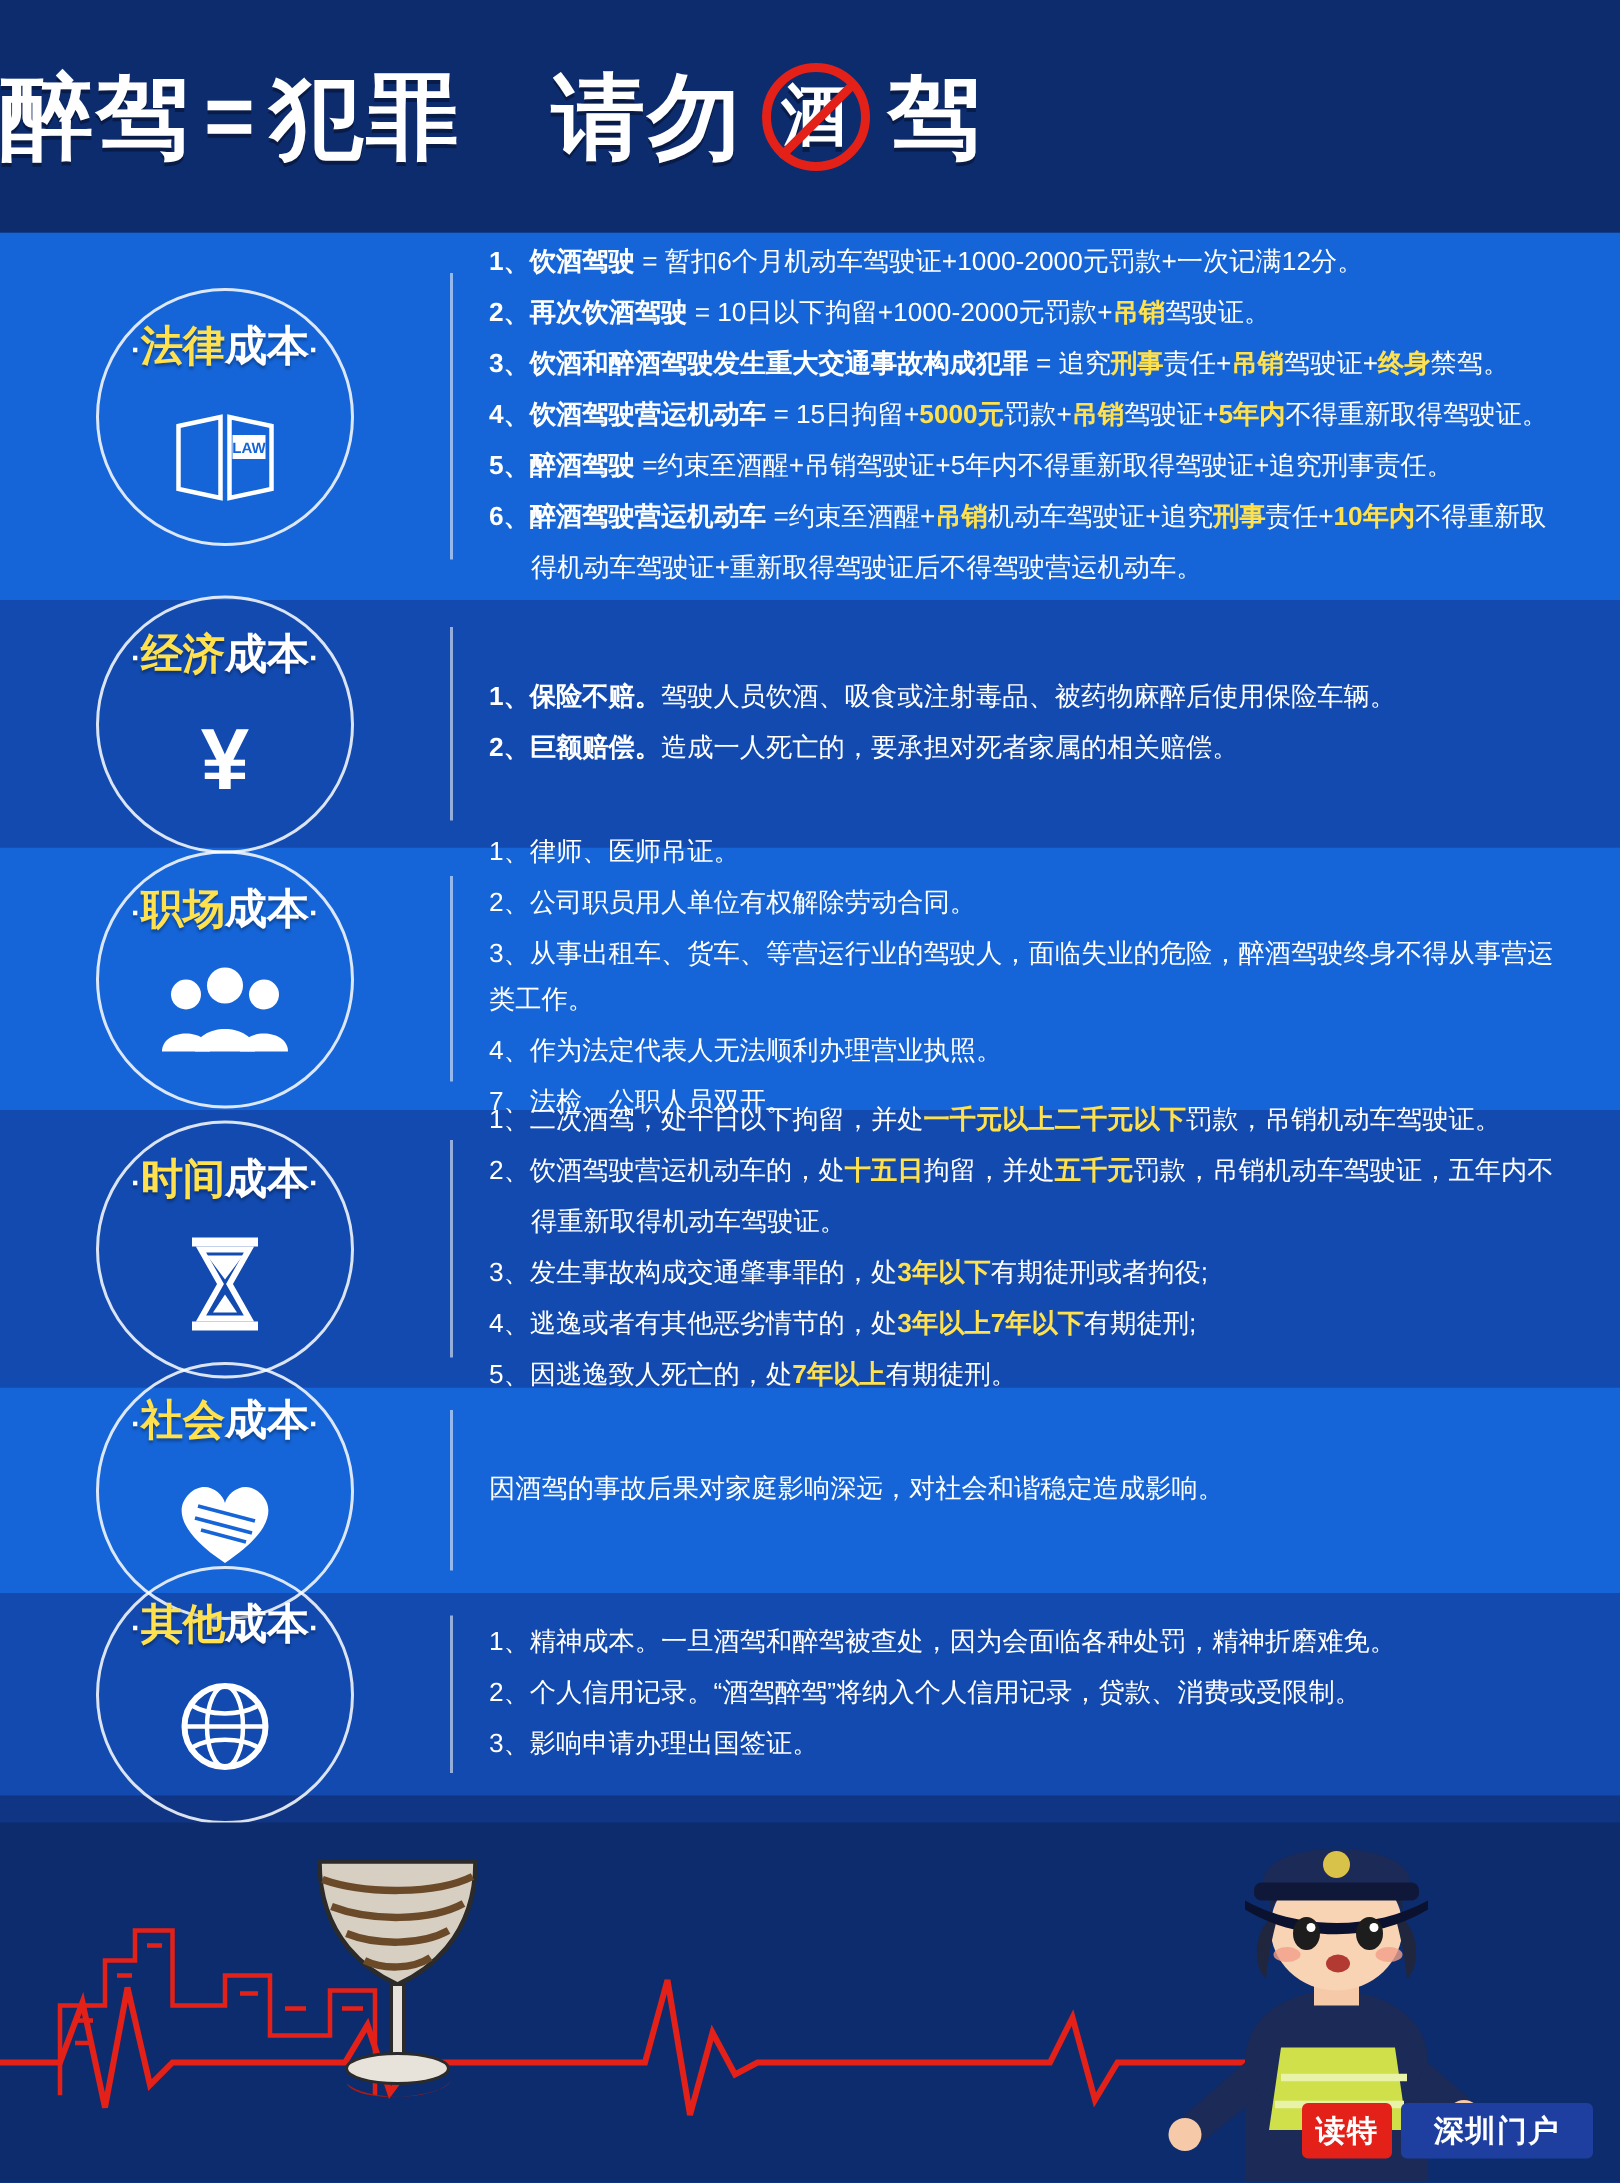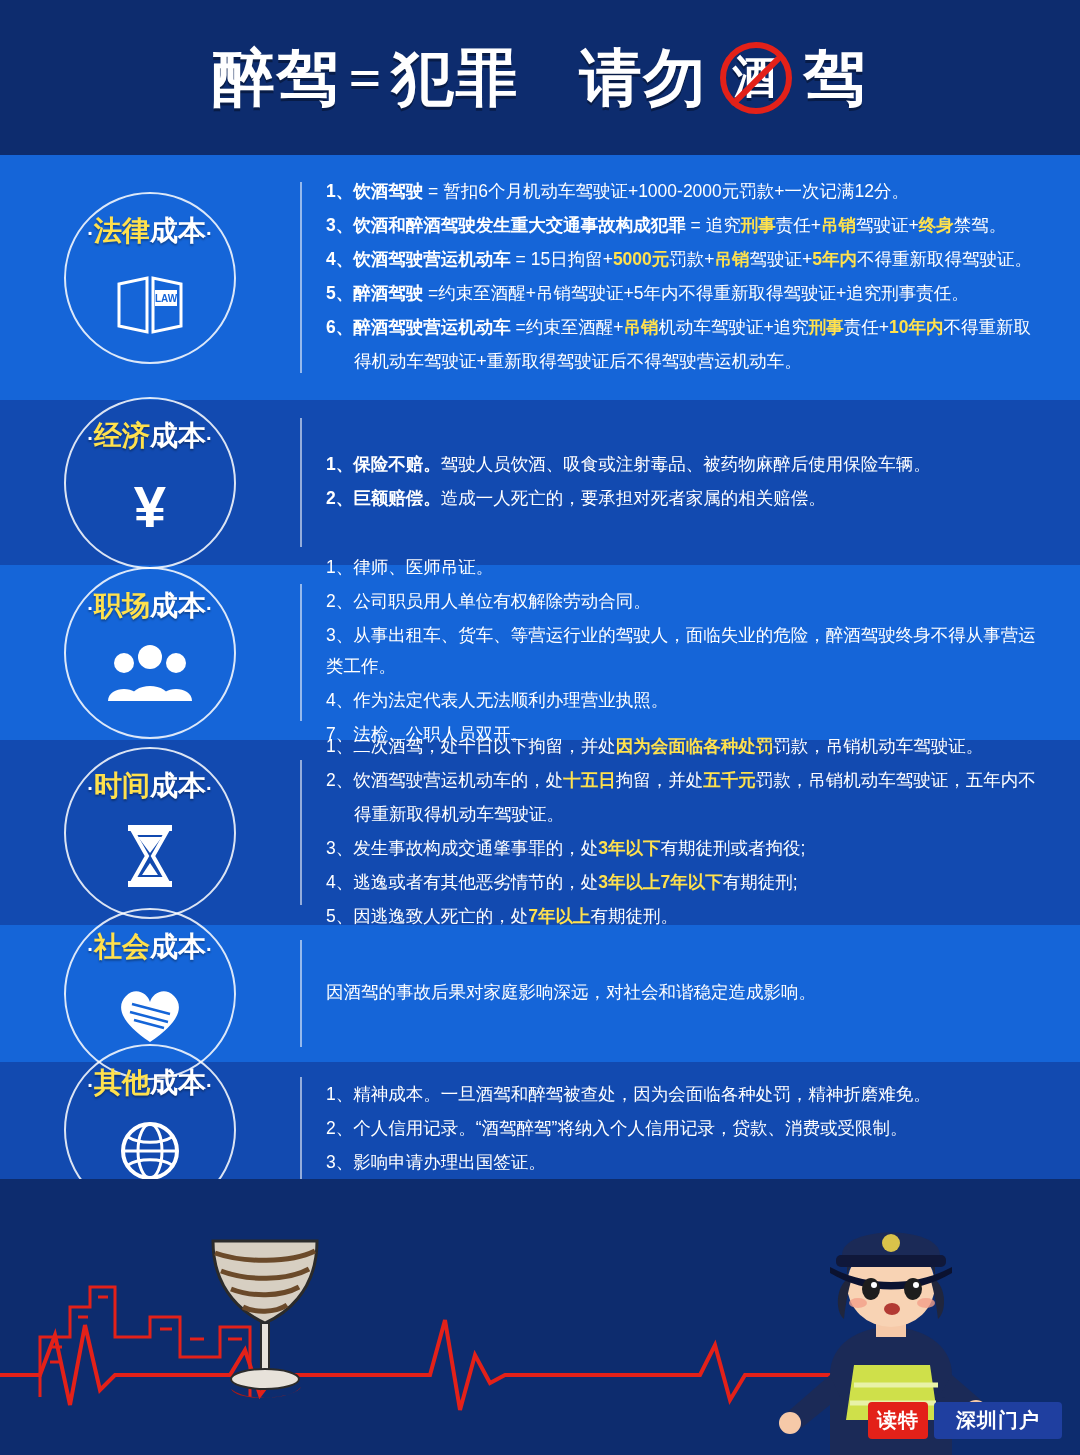--- a/index.html
+++ b/index.html
@@ -9,23 +9,22 @@
     font-family:"Liberation Sans","DejaVu Sans",sans-serif;
     overflow:hidden;
     position:relative;
   }
   .poster{position:relative;width:1080px;height:1455px;background:#0f3584;overflow:hidden;}
 
   
   .header{
     height:155px;width:100%;
     background:#0d2c6e;
-    display:flex;align-items:center;justify-content:center;
+    display:flex;align-items:center;
     position:relative;
-    font-family:Liberation Serif, serif;
   }
   .title{
     display:flex;align-items:center;gap:6px;
     color:#ffffff;
     font-size:62px;font-weight:bold;
     letter-spacing:2px;
     text-shadow:0 3px 0 rgba(0,0,0,.35);
   }
   .title .eq{color:#ffffff;font-size:58px;margin:0 2px;}
   .title .gap{display:inline-block;width:48px;}
@@ -93,21 +92,21 @@
     font-size:17.5px;
     line-height:31px;
     padding:18px 10px 18px 0;
   }
   .content p{margin:0 0 3px 0;}
   .b{font-weight:bold;}
   .y{color:#ffe14d;font-weight:bold;}
 
   
   .bottom{
-    position:absolute;left:0;bottom:0;width:1080px;height:276px;
+    position:absolute;left:0;bottom:0;width:1080px;height:240px;
     background:#0d2c6e;
     overflow:hidden;
   }
   .skyline{
     position:absolute;left:20px;bottom:58px;width:340px;height:150px;
   }
   .ecg{position:absolute;left:0;bottom:40px;width:900px;height:120px;}
   .glass{position:absolute;left:195px;bottom:52px;width:140px;height:180px;}
   .cop{position:absolute;right:60px;bottom:0;width:250px;height:240px;}
   .logo{
@@ -155,20 +154,21 @@
             <path d="M68 10 L40 4 L40 58 L68 52 Z" fill="none" stroke="#fff" stroke-width="3"></path>
             <rect x="42" y="16" width="22" height="16" fill="#fff"></rect>
             <text x="53" y="28" font-size="10" fill="#1565d8" text-anchor="middle" font-family="Liberation Sans, sans-serif" font-weight="bold">LAW</text>
           </svg>
         </div>
       </div>
     </div>
     <div class="divider"></div>
     <div class="content">
       <p><span class="b">1、饮酒驾驶</span> = 暂扣6个月机动车驾驶证+1000-2000元罚款+一次记满12分。</p>
+      <p><span class="b">2、再次饮酒驾驶</span> = 10日以下拘留+1000-2000元罚款+<span class="y">吊销</span>驾驶证。</p>
       <p><span class="b">3、饮酒和醉酒驾驶发生重大交通事故构成犯罪</span> = 追究<span class="y">刑事</span>责任+<span class="y">吊销</span>驾驶证+<span class="y">终身</span>禁驾。</p>
       <p><span class="b">4、饮酒驾驶营运机动车</span> = 15日拘留+<span class="y">5000元</span>罚款+<span class="y">吊销</span>驾驶证+<span class="y">5年内</span>不得重新取得驾驶证。</p>
       <p><span class="b">5、醉酒驾驶</span> =约束至酒醒+吊销驾驶证+5年内不得重新取得驾驶证+追究刑事责任。</p>
       <p><span class="b">6、醉酒驾驶营运机动车</span> =约束至酒醒+<span class="y">吊销</span>机动车驾驶证+追究<span class="y">刑事</span>责任+<span class="y">10年内</span>不得重新取</p>
       <p style="padding-left:28px">得机动车驾驶证+重新取得驾驶证后不得驾驶营运机动车。</p>
 
     </div>
   </div>
 
   <div class="section sec-b" style="height:165px">
@@ -230,21 +230,21 @@
             <rect x="6" y="58" width="44" height="6" fill="#fff"></rect>
             <path d="M12 10 L44 10 L31 33 L44 56 L12 56 L25 33 Z" fill="none" stroke="#fff" stroke-width="4"></path>
             <path d="M16 14 L40 14 L28 30 Z" fill="#fff"></path>
             <path d="M20 52 L36 52 L28 40 Z" fill="#fff"></path>
           </svg>
         </div>
       </div>
     </div>
     <div class="divider"></div>
     <div class="content">
-      <p>1、二次酒驾，处十日以下拘留，并处<span class="y">因为会面临各种处罚</span>罚款，吊销机动车驾驶证。</p>
+      <p>1、二次酒驾，处十日以下拘留，并处<span class="y">一千元以上二千元以下</span>罚款，吊销机动车驾驶证。</p>
       <p>2、饮酒驾驶营运机动车的，处<span class="y">十五日</span>拘留，并处<span class="y">五千元</span>罚款，吊销机动车驾驶证，五年内不</p>
       <p style="padding-left:28px">得重新取得机动车驾驶证。</p>
       <p>3、发生事故构成交通肇事罪的，处<span class="y">3年以下</span>有期徒刑或者拘役;</p>
       <p>4、逃逸或者有其他恶劣情节的，处<span class="y">3年以上7年以下</span>有期徒刑;</p>
       <p>5、因逃逸致人死亡的，处<span class="y">7年以上</span>有期徒刑。</p>
 
     </div>
   </div>
 
   <div class="section sec-a" style="height:137px">

